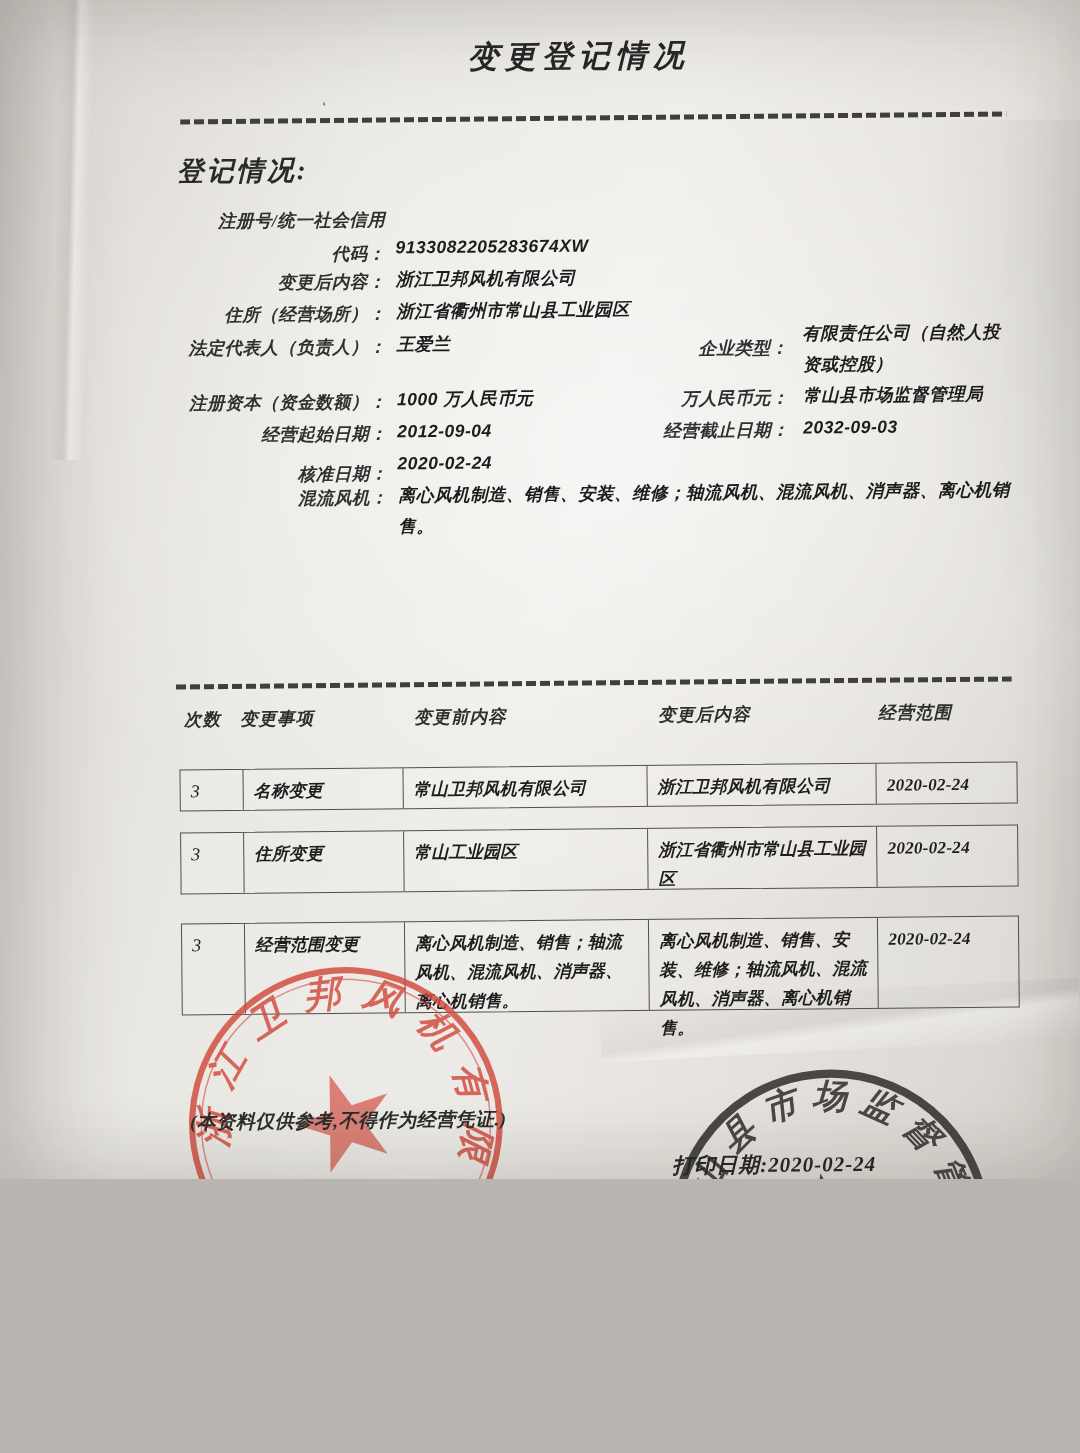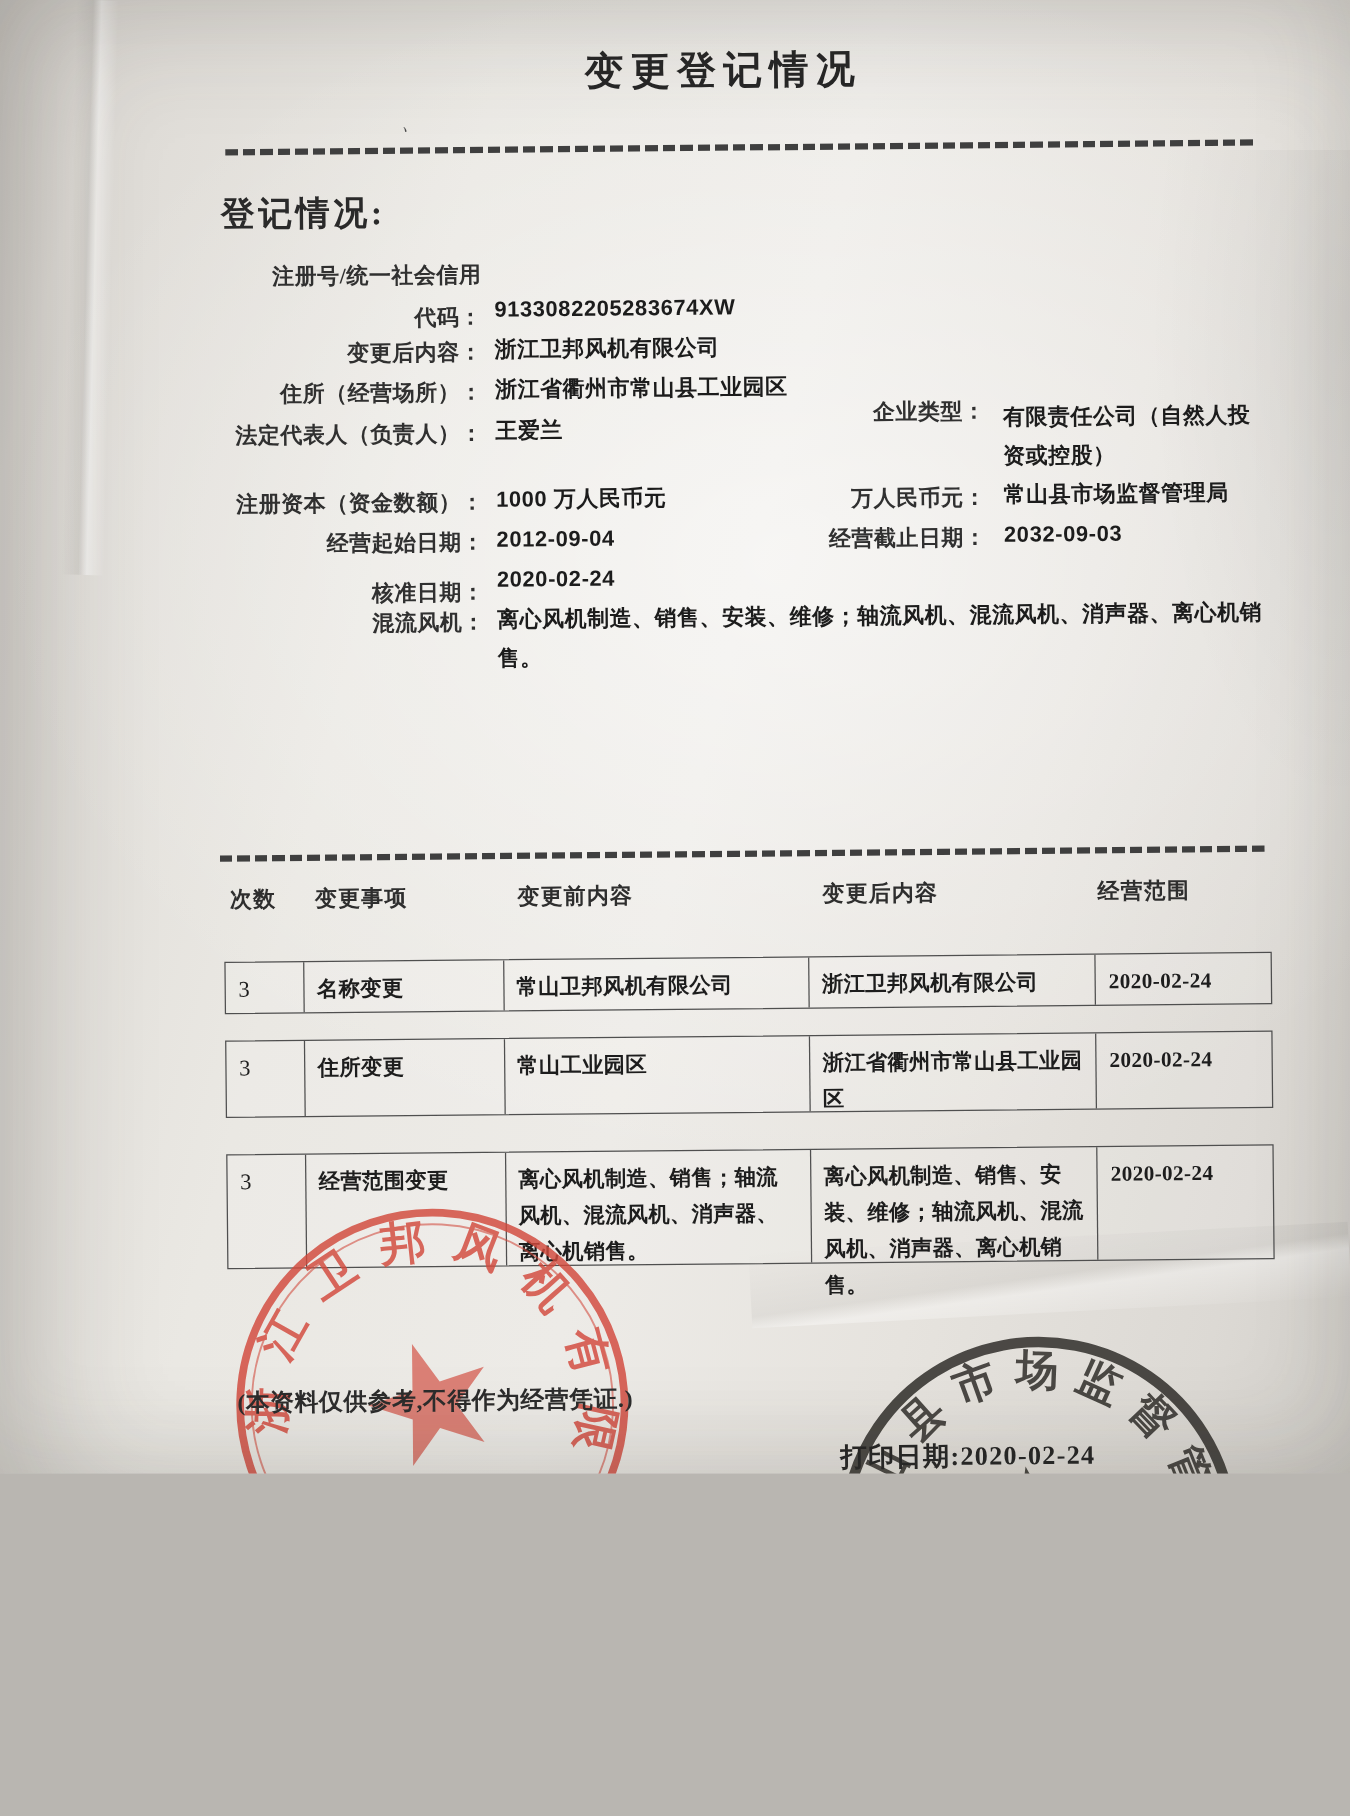--- a/index.html
+++ b/index.html
@@ -3,20 +3,21 @@
 <meta charset="utf-8">
 <style>
   html,body{margin:0;padding:0;background:#b9b6b1;}
   .photo{
     position:relative;width:1080px;height:1179px;overflow:hidden;
     background:
       radial-gradient(ellipse 900px 700px at 58% 38%, rgba(255,255,255,0.55), rgba(255,255,255,0) 70%),
       linear-gradient(104deg,#cfccc7 0%, #dedbd6 7%, #eae8e3 30%, #edebe7 52%, #e6e3de 72%, #dcd9d4 90%, #d2cfca 100%);
     font-family:"Liberation Serif","DejaVu Serif",serif;
     color:#2b2b2b;
+    font-style:italic;
   }
   .photo::after{content:"";position:absolute;inset:0;pointer-events:none;
     box-shadow:inset 40px 20px 90px rgba(60,55,50,0.18), inset -15px -25px 70px rgba(60,55,50,0.10);}
   .crease{position:absolute;pointer-events:none;}
   .crease.c1{left:55px;top:0;width:34px;height:460px;
     background:linear-gradient(90deg,transparent,rgba(0,0,0,0.06) 40%,rgba(255,255,255,0.5) 60%,transparent);transform:rotate(1.5deg);}
   .crease.c2{left:905px;top:120px;width:175px;height:560px;
     background:radial-gradient(ellipse at 95% 25%,rgba(0,0,0,0.05),transparent 65%);}
   .crease.c3{left:0;top:1255px;width:430px;height:90px;
     background:linear-gradient(100deg,transparent,rgba(0,0,0,0.05) 45%,rgba(255,255,255,0.4) 55%,transparent);transform:rotate(-2deg);}
@@ -103,33 +104,33 @@
 
     <span class="fld-label lft" style="top:420px">经营起始日期：</span>
     <span class="fld-value lft" style="top:415px">2012-09-04</span>
 
     <span class="fld-label lft" style="top:460px">核准日期：</span>
     <span class="fld-value lft" style="top:447px">2020-02-24</span>
 
     <span class="fld-label lft" style="top:484px">混流风机：</span>
     <span class="fld-value lft" style="top:479px">离心风机制造、销售、安装、维修；轴流风机、混流风机、消声器、离心机销售。</span>
 
-    <span class="fld-label rgt" style="top:319px">企业类型：</span>
+    <span class="fld-label rgt" style="top:338px">企业类型：</span>
     <span class="fld-value rgt" style="top:321px">有限责任公司（自然人投资或控股）</span>
 
     <span class="fld-label rgt" style="top:388px">万人民币元：</span>
     <span class="fld-value rgt" style="top:383px">常山县市场监督管理局</span>
 
     <span class="fld-label rgt" style="top:420px">经营截止日期：</span>
     <span class="fld-value rgt" style="top:415px">2032-09-03</span>
 
     <div class="dashline dl2"></div>
 
     <span class="tbl-head" style="left:184px">次数</span>
-    <span class="tbl-head" style="left:252px">变更事项</span>
+    <span class="tbl-head" style="left:240px">变更事项</span>
     <span class="tbl-head" style="left:414px">变更前内容</span>
     <span class="tbl-head" style="left:658px">变更后内容</span>
     <span class="tbl-head" style="left:878px">经营范围</span>
 
     <div class="trow r1">
       <div class="tcell c0">3</div>
       <div class="tcell c1">名称变更</div>
       <div class="tcell c2">常山卫邦风机有限公司</div>
       <div class="tcell c3">浙江卫邦风机有限公司</div>
       <div class="tcell c4">2020-02-24</div>

